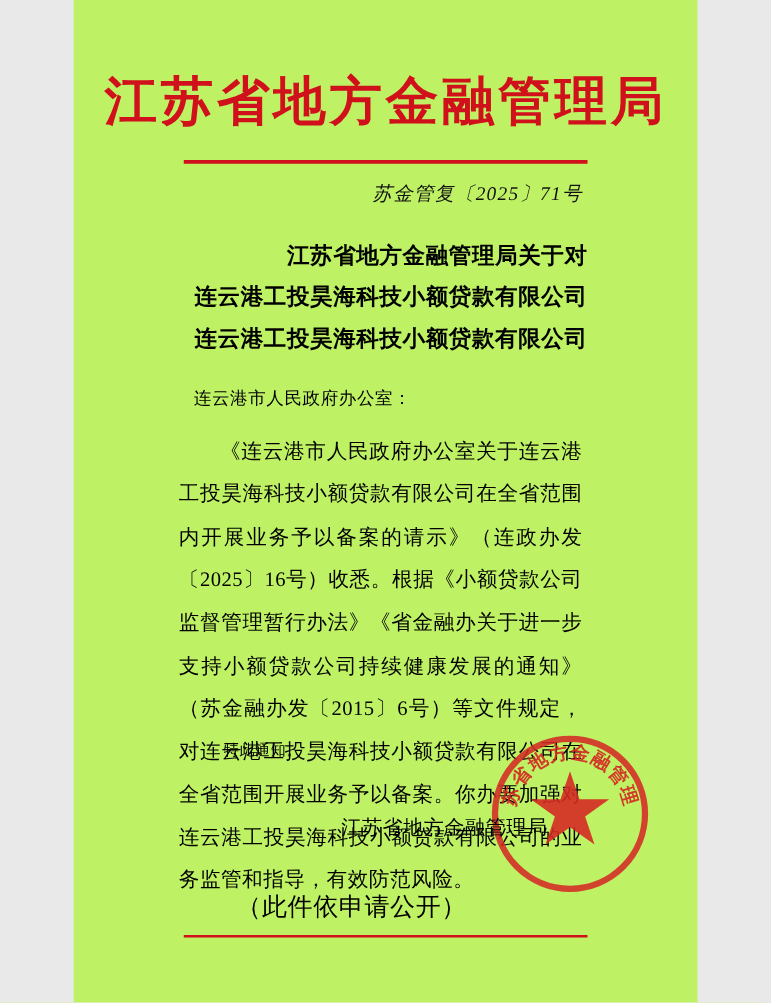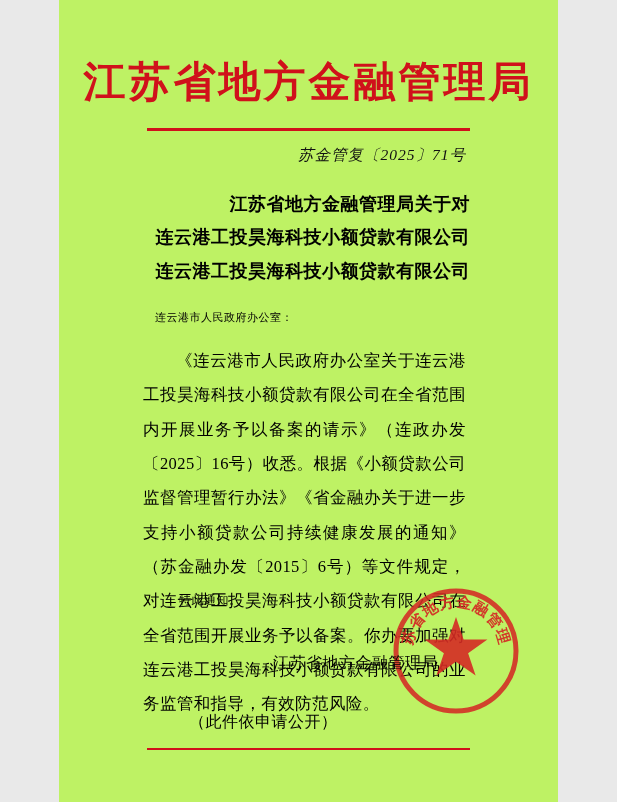--- a/index.html
+++ b/index.html
@@ -70,21 +70,21 @@
     color: #000;
     letter-spacing: 0.5px;
   }
   .doc-heading div { white-space: nowrap; }
 
   
   .recipient {
     position: absolute;
     left: 96px;
     top: 310px;
-    font-size: 11px;
+    font-size: 14px;
     color: #000;
     letter-spacing: 0.5px;
   }
 
   .body-text {
     position: absolute;
     left: 84px;
     right: 92px;
     top: 344px;
     font-size: 16.5px;
@@ -127,21 +127,21 @@
     height: 128px;
     pointer-events: none;
   }
   .seal svg { display: block; }
 
   
   .footer-note {
     position: absolute;
     left: 130px;
     top: 712px;
-    font-size: 16px;
+    font-size: 20px;
     color: #000;
     letter-spacing: 0.5px;
   }
   .rule-bottom {
     position: absolute;
     left: 88px;
     right: 88px;
     top: 748px;
     height: 2px;
     background: #d0111b;

